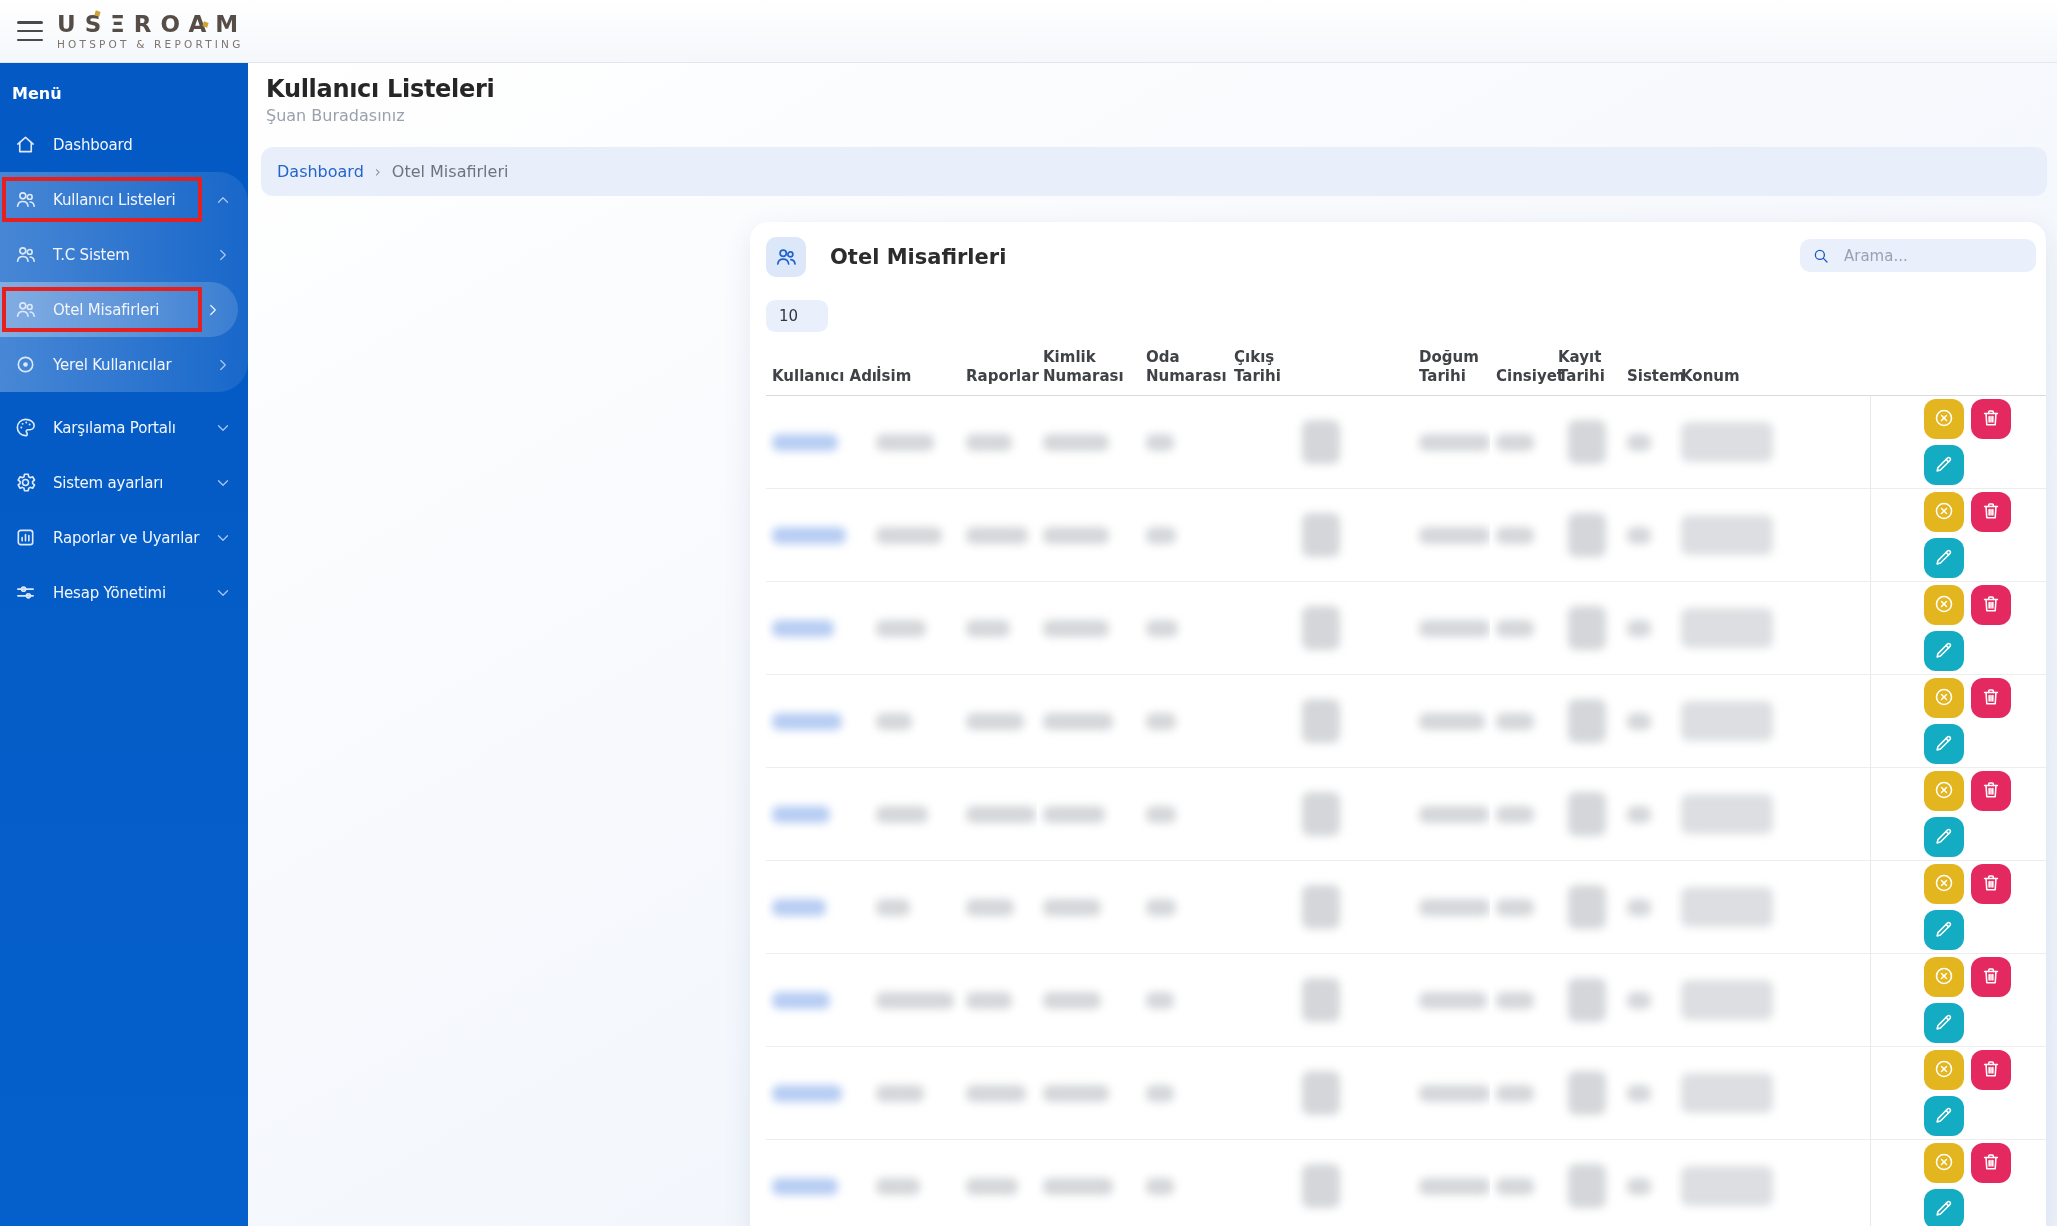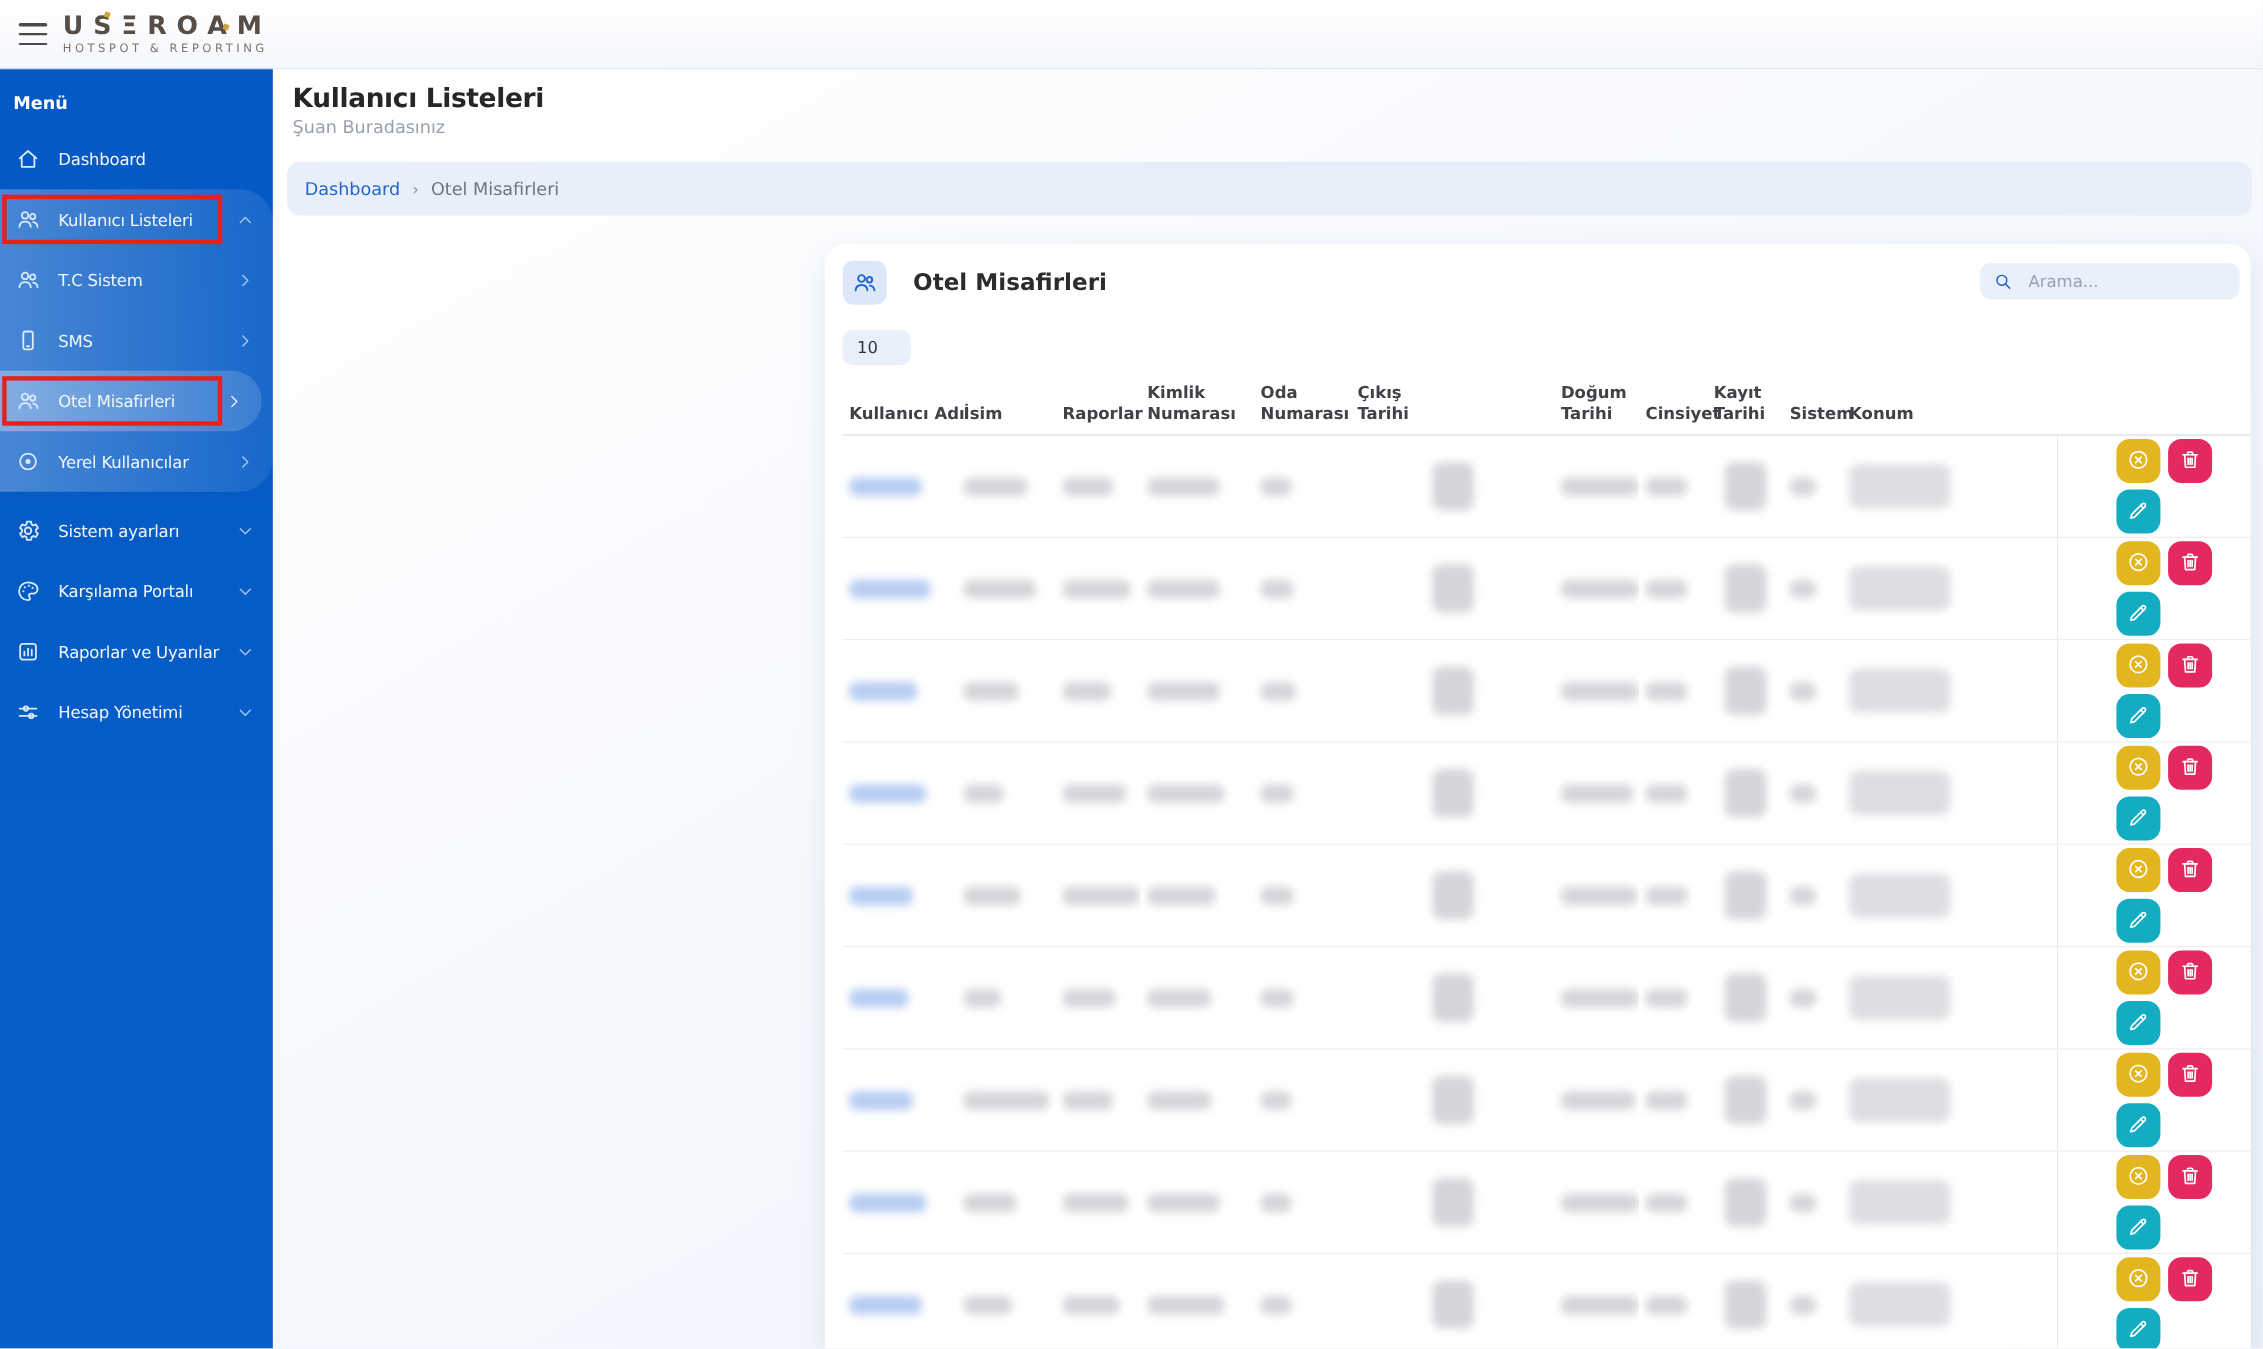--- a/index.html
+++ b/index.html
@@ -139,32 +139,20 @@
                 <path d="M3.8 19c.3-3.1 2.6-4.9 5.4-4.9s5.1 1.8 5.4 4.9"></path>
                 <circle cx="16.4" cy="9.3" r="2.5"></circle>
                 <path d="M16.9 14.6c2.3.3 3.9 1.9 4.1 4.4"></path>
               </svg>
             </span>
             <span class="nlabel">T.C Sistem</span>
             <span class="nchev chev-right"><svg viewBox="0 0 24 24" fill="none" stroke="currentColor" stroke-width="1.7" stroke-linecap="round" stroke-linejoin="round">
                 <path d="M9 6l6 6-6 6"></path>
               </svg></span>
           </div>
-          <div class="nav-item">
-            <span class="nicon">
-              <svg viewBox="0 0 24 24" fill="none" stroke="currentColor" stroke-width="1.7" stroke-linecap="round" stroke-linejoin="round">
-                <rect x="7.5" y="3.5" width="9" height="17" rx="2"></rect>
-                <path d="M11 17.5h2"></path>
-              </svg>
-            </span>
-            <span class="nlabel">SMS</span>
-            <span class="nchev chev-right"><svg viewBox="0 0 24 24" fill="none" stroke="currentColor" stroke-width="1.7" stroke-linecap="round" stroke-linejoin="round">
-                <path d="M9 6l6 6-6 6"></path>
-              </svg></span>
-          </div>
           <div class="nav-item active annotated">
             <span class="nicon">
               <svg viewBox="0 0 24 24" fill="none" stroke="currentColor" stroke-width="1.7" stroke-linecap="round" stroke-linejoin="round">
                 <circle cx="9.2" cy="8.2" r="3.1"></circle>
                 <path d="M3.8 19c.3-3.1 2.6-4.9 5.4-4.9s5.1 1.8 5.4 4.9"></path>
                 <circle cx="16.4" cy="9.3" r="2.5"></circle>
                 <path d="M16.9 14.6c2.3.3 3.9 1.9 4.1 4.4"></path>
               </svg>
             </span>
             <span class="nlabel">Otel Misafirleri</span>
@@ -181,40 +169,40 @@
             </span>
             <span class="nlabel">Yerel Kullanıcılar</span>
             <span class="nchev chev-right"><svg viewBox="0 0 24 24" fill="none" stroke="currentColor" stroke-width="1.7" stroke-linecap="round" stroke-linejoin="round">
                 <path d="M9 6l6 6-6 6"></path>
               </svg></span>
           </div>
         </div>
         <div class="nav-item">
           <span class="nicon">
             <svg viewBox="0 0 24 24" fill="none" stroke="currentColor" stroke-width="1.7" stroke-linecap="round" stroke-linejoin="round">
-              <circle cx="12" cy="12" r="3.1"></circle>
-              <path d="M19.4 13a7.8 7.8 0 0 0 0-2l2-1.6-2-3.4-2.4 1a7.7 7.7 0 0 0-1.7-1L14.9 3.4h-4l-.4 2.6a7.7 7.7 0 0 0-1.7 1l-2.4-1-2 3.4 2 1.6a7.8 7.8 0 0 0 0 2l-2 1.6 2 3.4 2.4-1a7.7 7.7 0 0 0 1.7 1l.4 2.6h4l.4-2.6a7.7 7.7 0 0 0 1.7-1l2.4 1 2-3.4z"></path>
-            </svg>
-          </span>
-          <span class="nlabel">Sistem ayarları</span>
-          <span class="nchev chev-down"><svg viewBox="0 0 24 24" fill="none" stroke="currentColor" stroke-width="1.7" stroke-linecap="round" stroke-linejoin="round">
-              <path d="M9 6l6 6-6 6"></path>
-            </svg></span>
-        </div>
-        <div class="nav-item">
-          <span class="nicon">
-            <svg viewBox="0 0 24 24" fill="none" stroke="currentColor" stroke-width="1.7" stroke-linecap="round" stroke-linejoin="round">
               <path d="M12 3.5a8.5 8.5 0 1 0 0 17c1.1 0 1.8-.9 1.8-1.8 0-.5-.2-.9-.5-1.3-.3-.4-.5-.8-.5-1.3 0-1 .8-1.8 1.8-1.8h2a4.4 4.4 0 0 0 4.4-4.4C21 6.1 16.9 3.5 12 3.5z"></path>
               <circle cx="7.6" cy="12" r="1" fill="currentColor" stroke="none"></circle>
               <circle cx="9" cy="8.2" r="1" fill="currentColor" stroke="none"></circle>
               <circle cx="12.8" cy="6.8" r="1" fill="currentColor" stroke="none"></circle>
               <circle cx="16.3" cy="8.8" r="1" fill="currentColor" stroke="none"></circle>
             </svg>
           </span>
           <span class="nlabel">Karşılama Portalı</span>
+          <span class="nchev chev-down"><svg viewBox="0 0 24 24" fill="none" stroke="currentColor" stroke-width="1.7" stroke-linecap="round" stroke-linejoin="round">
+              <path d="M9 6l6 6-6 6"></path>
+            </svg></span>
+        </div>
+        <div class="nav-item">
+          <span class="nicon">
+            <svg viewBox="0 0 24 24" fill="none" stroke="currentColor" stroke-width="1.7" stroke-linecap="round" stroke-linejoin="round">
+              <circle cx="12" cy="12" r="3.1"></circle>
+              <path d="M19.4 13a7.8 7.8 0 0 0 0-2l2-1.6-2-3.4-2.4 1a7.7 7.7 0 0 0-1.7-1L14.9 3.4h-4l-.4 2.6a7.7 7.7 0 0 0-1.7 1l-2.4-1-2 3.4 2 1.6a7.8 7.8 0 0 0 0 2l-2 1.6 2 3.4 2.4-1a7.7 7.7 0 0 0 1.7 1l.4 2.6h4l.4-2.6a7.7 7.7 0 0 0 1.7-1l2.4 1 2-3.4z"></path>
+            </svg>
+          </span>
+          <span class="nlabel">Sistem ayarları</span>
           <span class="nchev chev-down"><svg viewBox="0 0 24 24" fill="none" stroke="currentColor" stroke-width="1.7" stroke-linecap="round" stroke-linejoin="round">
               <path d="M9 6l6 6-6 6"></path>
             </svg></span>
         </div>
         <div class="nav-item">
           <span class="nicon">
             <svg viewBox="0 0 24 24" fill="none" stroke="currentColor" stroke-width="1.7" stroke-linecap="round" stroke-linejoin="round">
               <rect x="4.5" y="4.5" width="15" height="15" rx="2.5"></rect>
               <path d="M8.5 15.5V12"></path>
               <path d="M12 15.5V9"></path>

